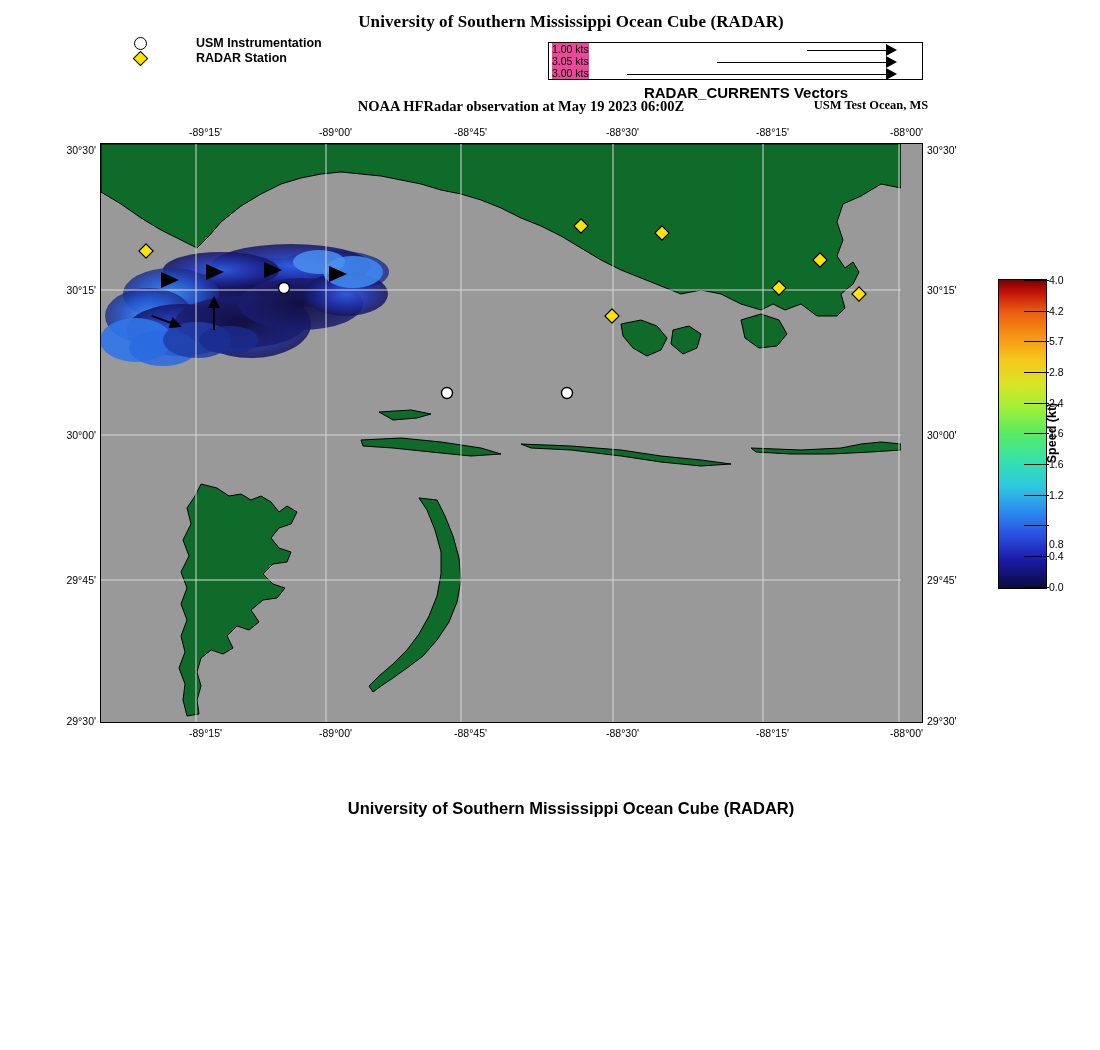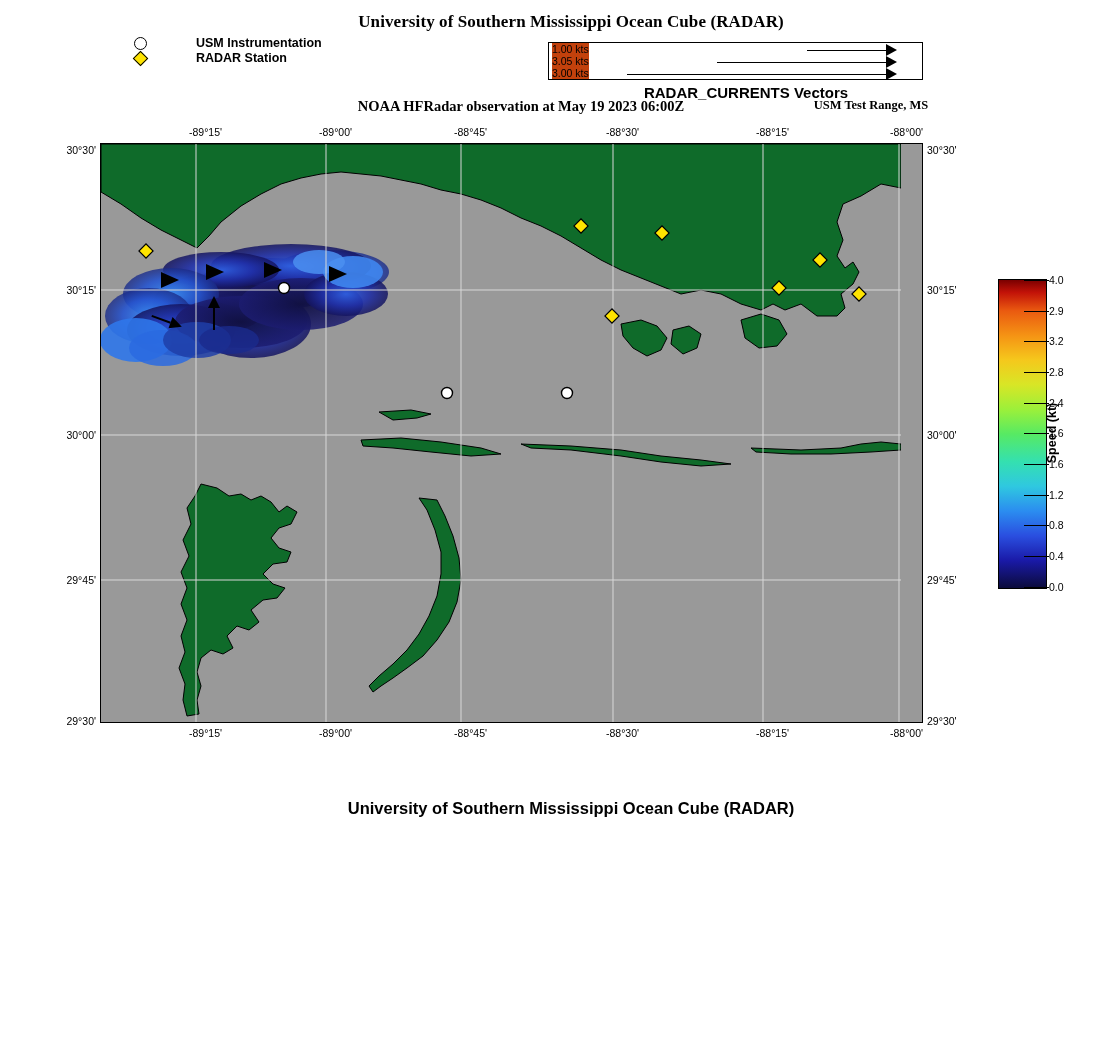--- a/index.html
+++ b/index.html
@@ -69,21 +69,21 @@
     left: 548px; top: 42px;
     width: 352px; height: 36px;
     border: 1px solid #000;
     background: #ffffff;
   }
   .vk-row { position: absolute; left: 0; width: 352px; height: 12px; }
   .vk-label {
     position: absolute; left: 3px; top: -1px;
     font-size: 10.5px;
     font-family: "Liberation Sans", sans-serif;
-    background: #c2410c;
+    background: #ec4899;
     z-index: 2;
   }
   .vk-line {
     position: absolute; height: 1px; background: #000; top: 6px;
   }
   .vk-head {
     position: absolute; top: 0px;
     width: 0; height: 0;
     border-top: 6px solid transparent;
     border-bottom: 6px solid transparent;
@@ -178,21 +178,21 @@
     border: 1.2px solid #000;
     transform: rotate(45deg);
     vertical-align: middle;
   }
 </style>
 </head>
 <body>
 
 <div class="abs" id="main-title">University of Southern Mississippi Ocean Cube (RADAR)</div>
 <div class="abs" id="subtitle">NOAA HFRadar observation at May 19 2023 06:00Z</div>
-<div class="abs" id="range-label">USM Test Range, MS</div>
+<div class="abs" id="range-label">USM Test Ocean, MS</div>
 <div class="abs" id="bottom-title">University of Southern Mississippi Ocean Cube (RADAR)</div>
 
 <div class="abs" id="legend">
   <div class="legend-row">
     <span class="legend-sym"><span class="legend-circle"></span></span>
     <span class="legend-text">USM Instrumentation</span>
   </div>
   <div class="legend-row">
     <span class="legend-sym"><span class="legend-diamond"></span></span>
     <span class="legend-text">RADAR Station</span>
@@ -378,24 +378,24 @@
 <div class="abs cb-tickmark" style="top:372px;"></div>
 <div class="abs cb-tickmark" style="top:403px;"></div>
 <div class="abs cb-tickmark" style="top:433px;"></div>
 <div class="abs cb-tickmark" style="top:464px;"></div>
 <div class="abs cb-tickmark" style="top:495px;"></div>
 <div class="abs cb-tickmark" style="top:525px;"></div>
 <div class="abs cb-tickmark" style="top:556px;"></div>
 <div class="abs cb-tickmark" style="top:587px;"></div>
 
 <div class="abs cb-tick" style="top:280px;">4.0</div>
-<div class="abs cb-tick" style="top:311px;">2.9</div>
-<div class="abs cb-tick" style="top:341px;">3.2</div>
+<div class="abs cb-tick" style="top:311px;">4.2</div>
+<div class="abs cb-tick" style="top:341px;">5.7</div>
 <div class="abs cb-tick" style="top:372px;">2.8</div>
 <div class="abs cb-tick" style="top:403px;">2.4</div>
 <div class="abs cb-tick" style="top:433px;">1.6</div>
 <div class="abs cb-tick" style="top:464px;text-align:center;">1.6</div>
 <div class="abs cb-tick" style="top:495px;">1.2</div>
-<div class="abs cb-tick" style="top:525px;">0.8</div>
+<div class="abs cb-tick" style="top:544px;">0.8</div>
 <div class="abs cb-tick" style="top:556px;">0.4</div>
 <div class="abs cb-tick" style="top:587px;">0.0</div>
 
 <div id="colorbar-label">Speed (kt)</div>
 
 </body></html>

